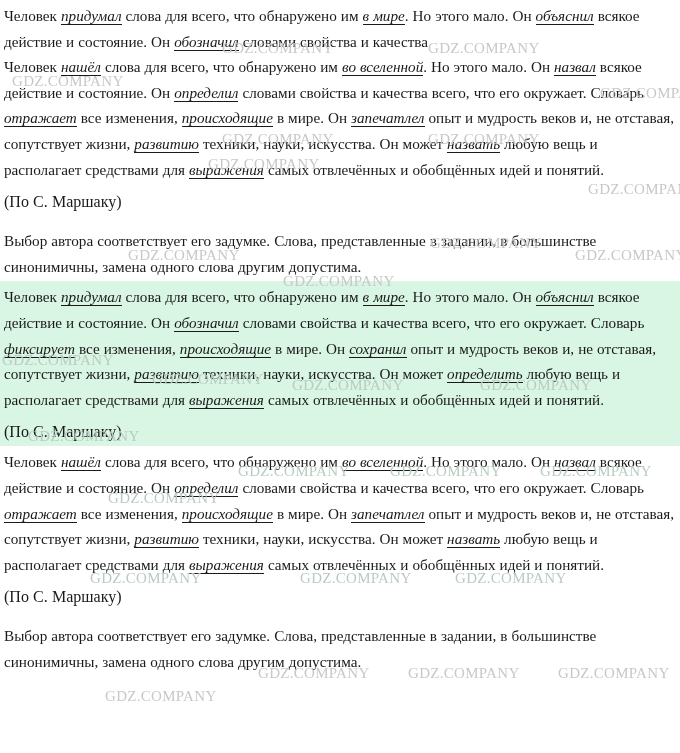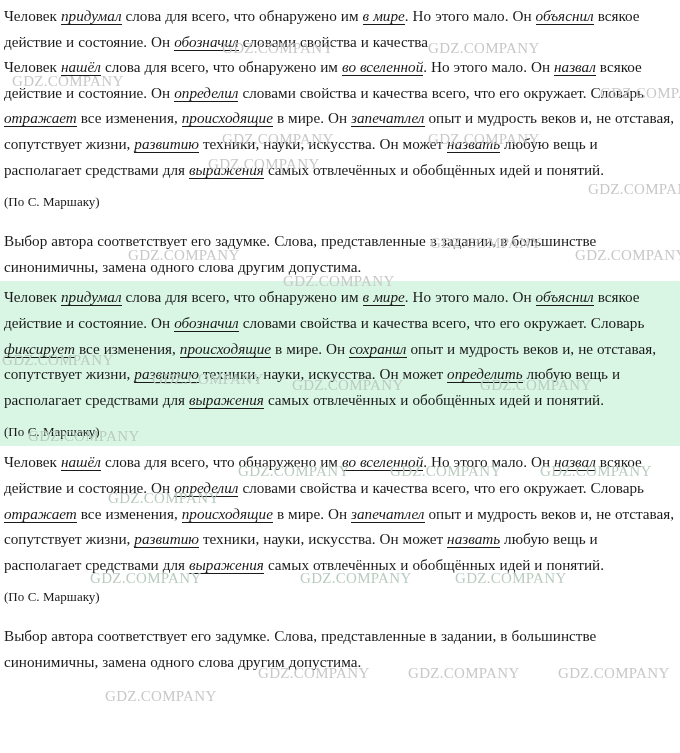--- a/index.html
+++ b/index.html
@@ -45,21 +45,21 @@
   .gap-lg {
     height: 14px;
   }
   u.ul {
     text-decoration: none;
     border-bottom: 1px solid #1a1a1a;
     font-style: italic;
     padding-bottom: 0px;
   }
   .src {
-    font-size: 13px;
+    font-size: 16px;
     line-height: 24px;
   }
   .wm {
     position: absolute;
     font-family: "Liberation Serif", serif;
     font-size: 15px;
     color: #c8c8c8;
     white-space: nowrap;
     pointer-events: none;
     letter-spacing: 0.3px;

